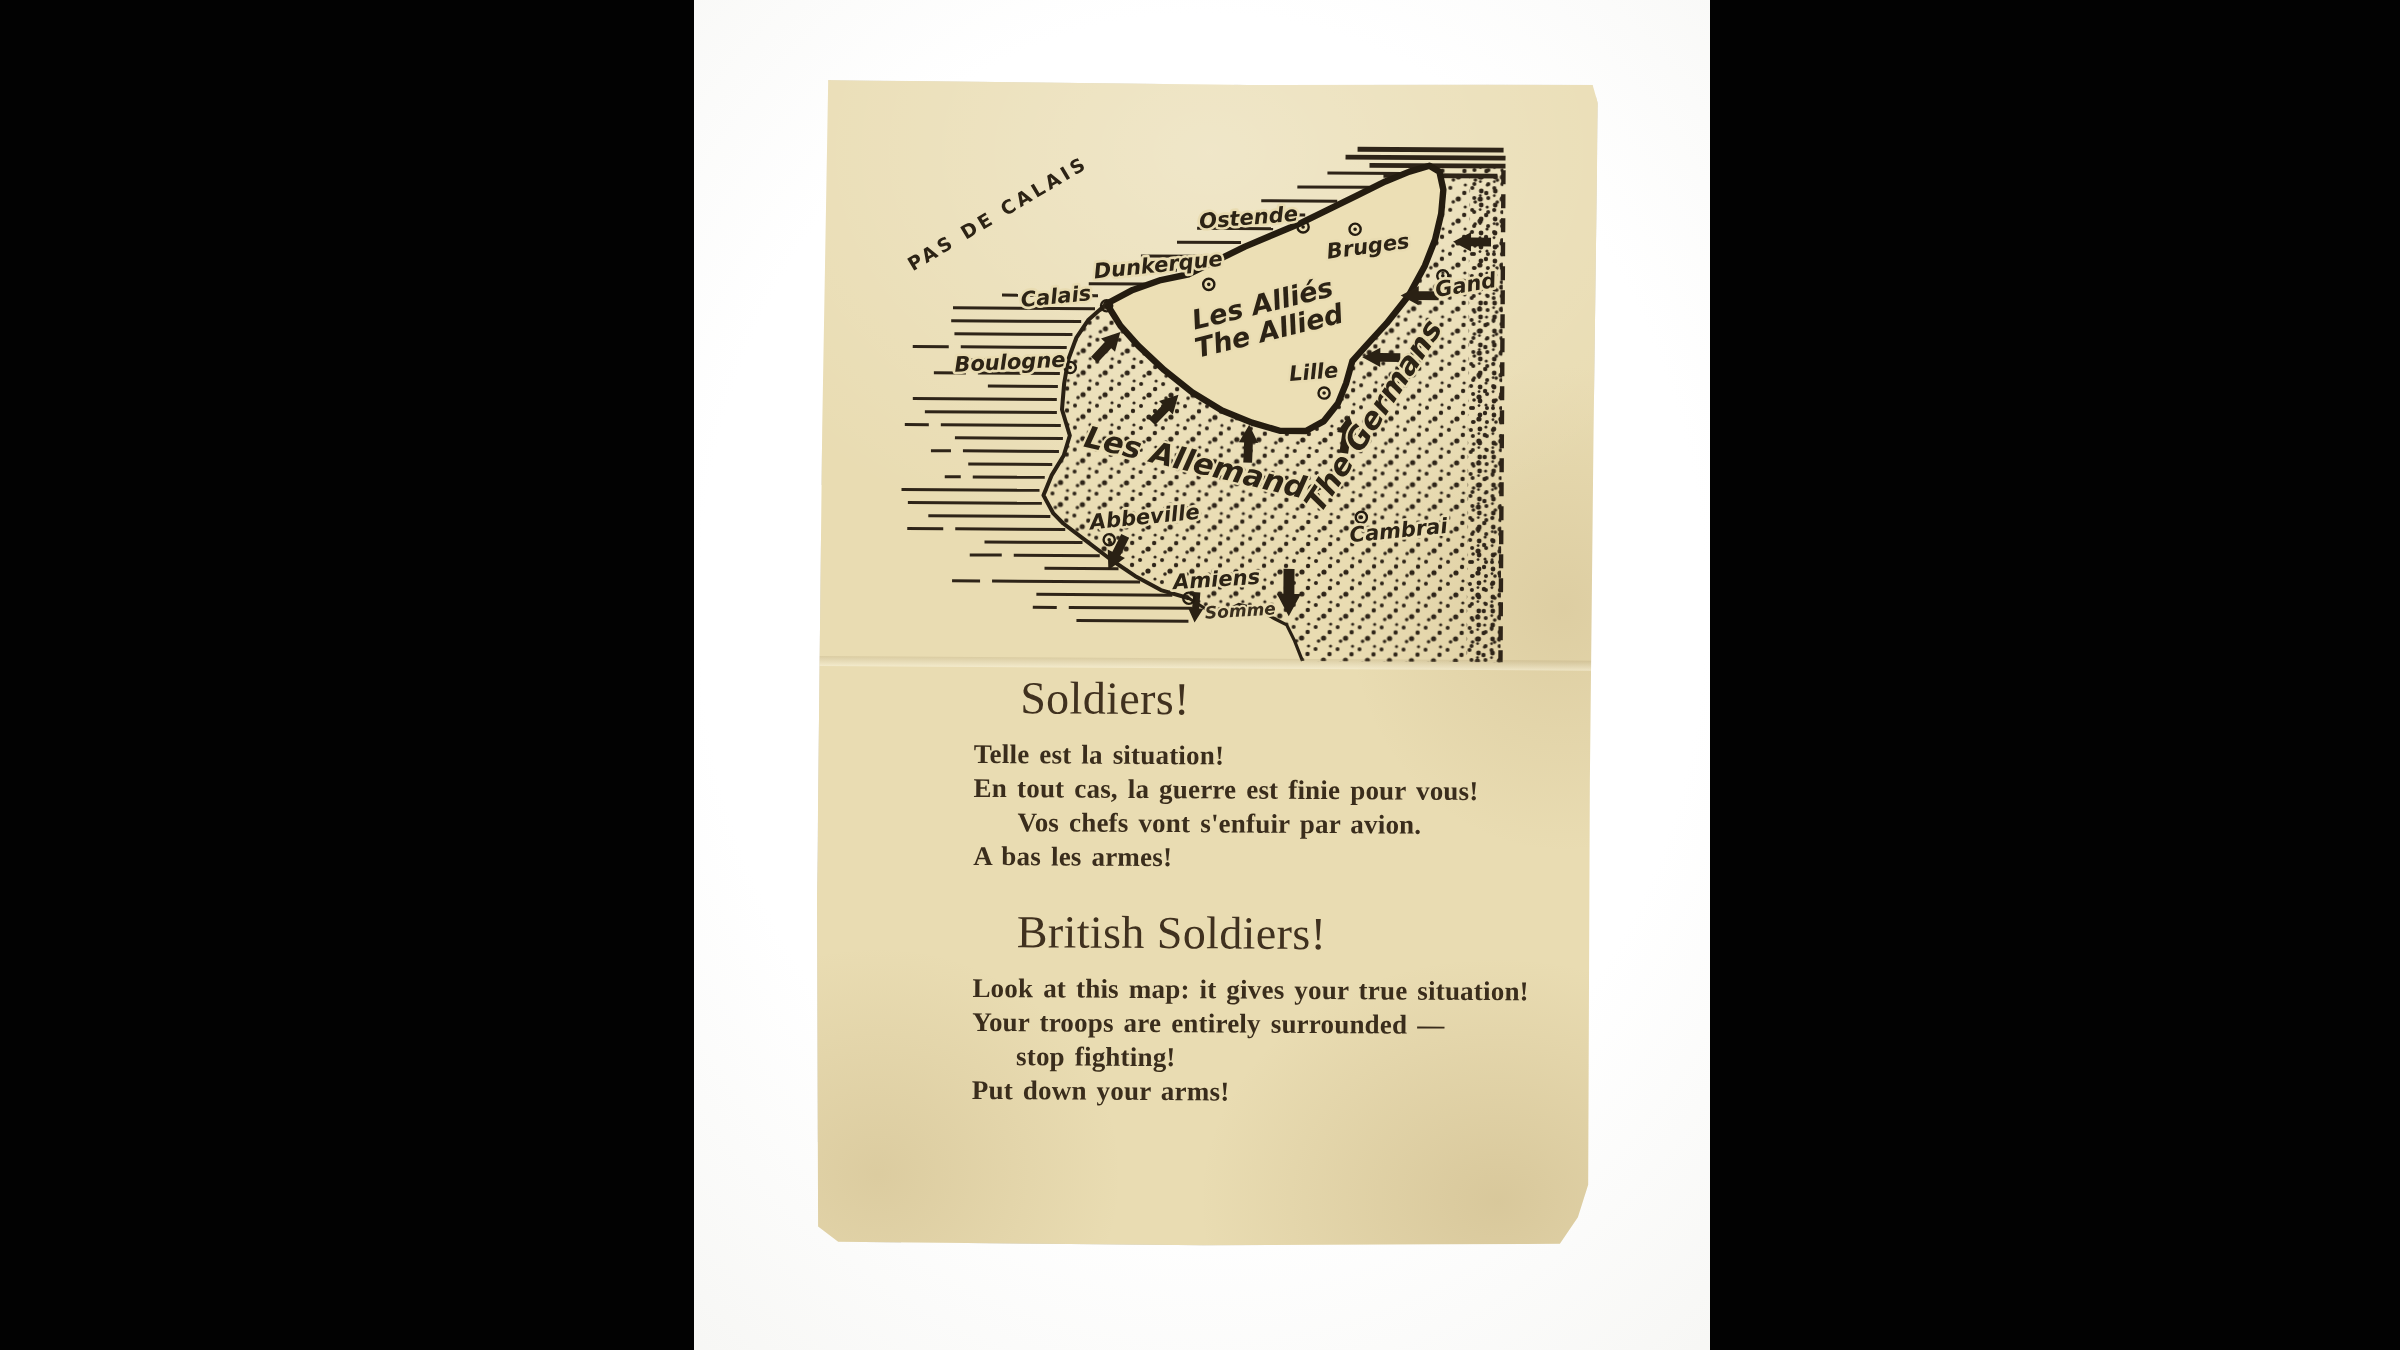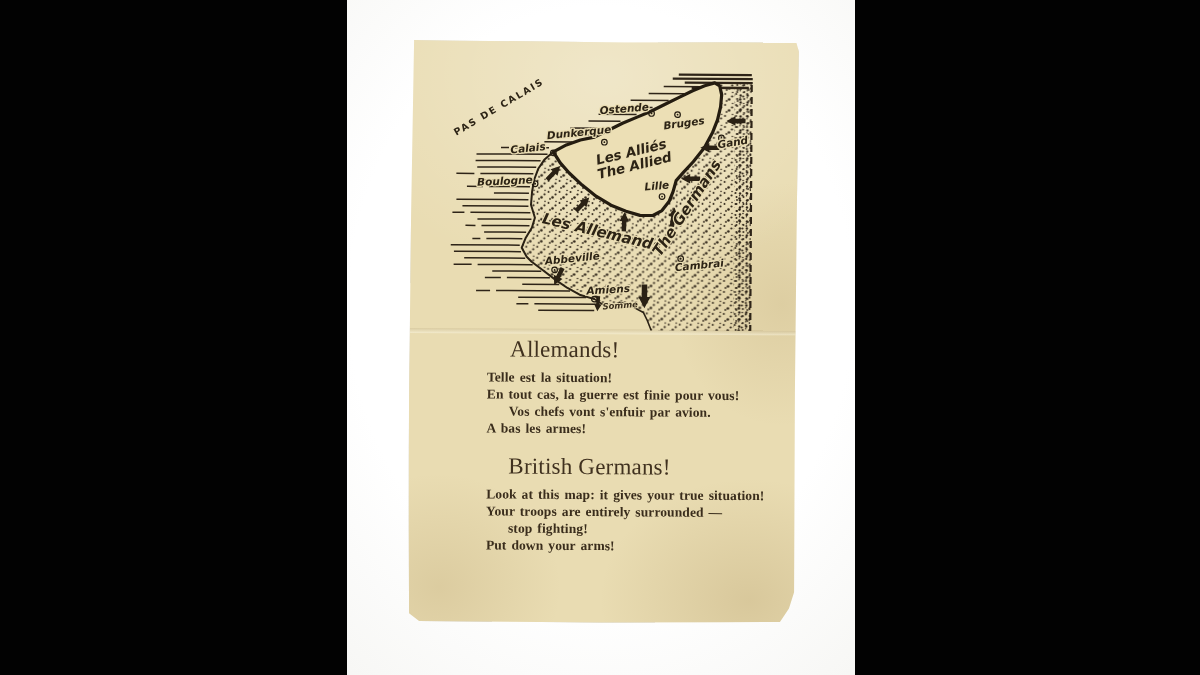--- a/index.html
+++ b/index.html
@@ -213,30 +213,30 @@
         </g>
 
         <text class="big" style="font-size:15px" transform="translate(153,169) rotate(13)">Les Allemands</text>
         <text class="big" style="font-size:15px" transform="translate(212,180) rotate(-25)">–</text>
         <text class="big" style="font-size:15px" transform="translate(243,142) rotate(-57)">The Germans</text>
       </svg>
     </div>
 
     <div id="crease"></div>
 
-    <div class="heading" style="left:101px;top:296px">Allemands!</div>
+    <div class="heading" style="left:101px;top:296px">Soldiers!</div>
 
     <div class="bodyblock" style="left:78px;top:328px">
       <div>Telle est la situation!</div>
       <div>En tout cas, la guerre est finie pour vous!</div>
       <div class="indent">Vos chefs vont s'enfuir par avion.</div>
       <div>A bas les armes!</div>
     </div>
 
-    <div class="heading" style="left:100px;top:413px">British Germans!</div>
+    <div class="heading" style="left:100px;top:413px">British Soldiers!</div>
 
     <div class="bodyblock" style="left:78px;top:445px">
       <div>Look at this map: it gives your true situation!</div>
       <div>Your troops are entirely surrounded —</div>
       <div class="indent">stop fighting!</div>
       <div>Put down your arms!</div>
     </div>
 
   </div>
 </div>

